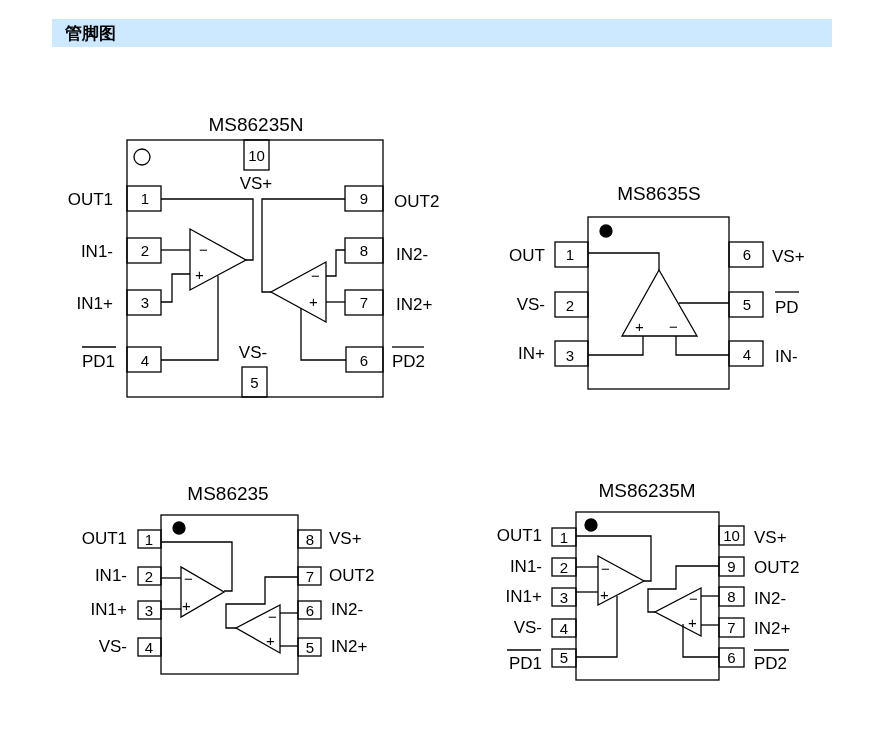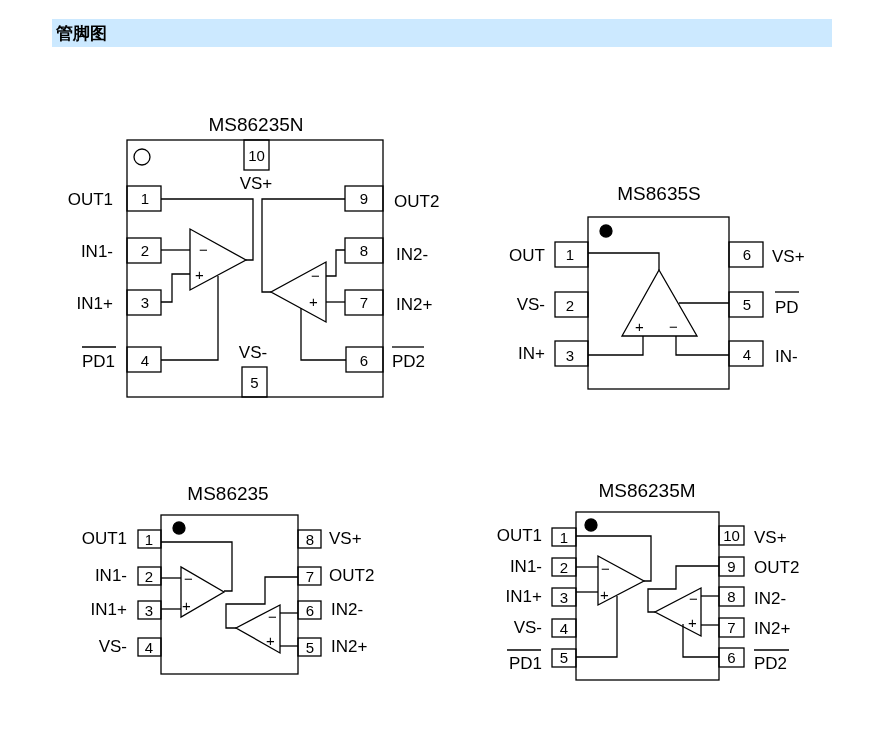--- a/index.html
+++ b/index.html
@@ -1,20 +1,20 @@
 <!DOCTYPE html>
 <html><head>
 <meta charset="utf-8">
 <style>
   html, body { margin:0; padding:0; background:#ffffff; }
   body { width:888px; height:738px; position:relative; overflow:hidden;
          font-family:"Liberation Sans", sans-serif; }
   .header { position:absolute; left:52px; top:19px; width:780px; height:28px;
             background:#cce9ff; }
-  .header-title { position:absolute; left:4px; top:3px; font-size:17px;
+  .header-title { position:absolute; left:13px; top:3px; font-size:17px;
                   font-weight:bold; color:#000; font-family:"DejaVu Sans", sans-serif; }
   svg.diagram { position:absolute; left:0; top:0; }
   svg text { font-family:"Liberation Sans", sans-serif; fill:#000; }
   .title { font-size:19px; }
   .lbl { font-size:17px; }
   .num { font-size:15px; }
   .sign { font-size:15px; }
 </style>
 </head>
 <body>

